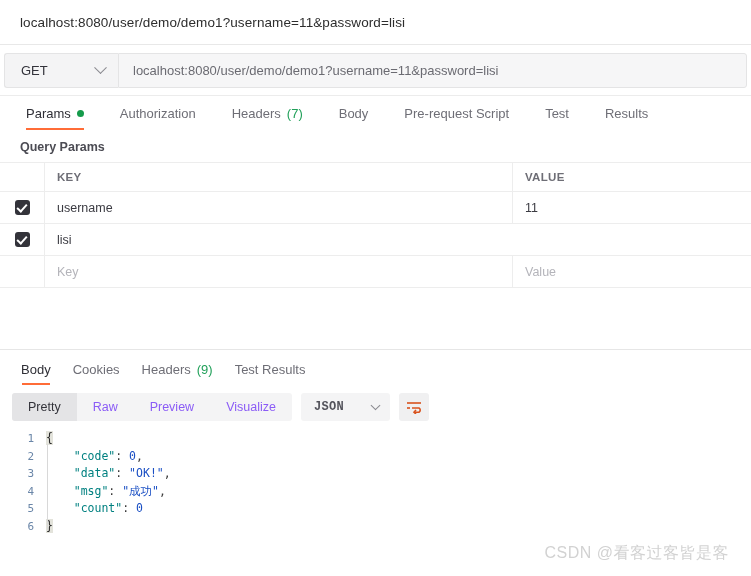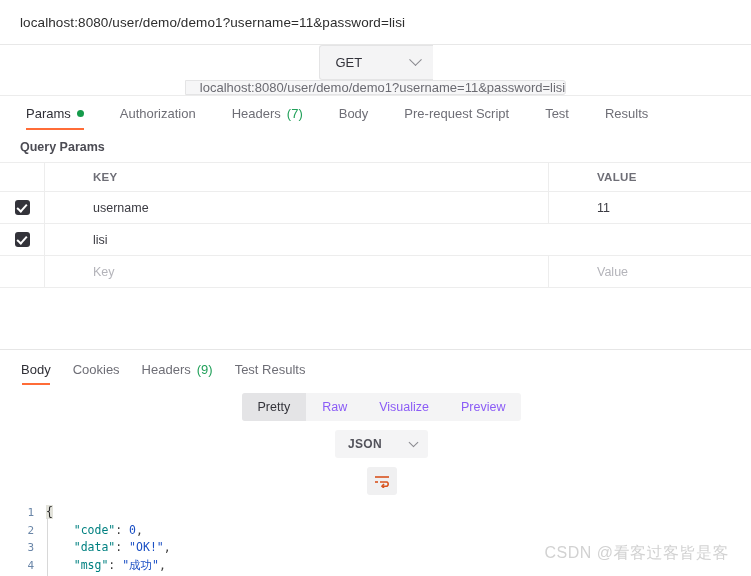--- a/index.html
+++ b/index.html
@@ -19,23 +19,22 @@
     padding-left: 20px;
   }
   .titlebar-url {
     font-size: 13.5px; color: #2d2d2d; letter-spacing: 0.1px;
   }
 
   
   .urlrow {
     height: 51px;
     display: flex; align-items: center;
-    padding: 0 12px;
+    padding: 0 4px;
     border-bottom: 1px solid #ececec;
-    flex-direction: column;
   }
   .method-select {
     width: 114px; height: 35px;
     background: #f4f4f5;
     border: 1px solid #e4e4e5;
     border-right: none;
     border-radius: 3px 0 0 3px;
     display: flex; align-items: center; justify-content: space-between;
     padding: 0 13px 0 16px;
   }
@@ -85,21 +84,20 @@
 
   
   .qp-title {
     padding: 10px 0 8px 20px;
     font-size: 12.5px; font-weight: bold; color: #4c4c54;
   }
   .ptable { width: 751px; border-top: 1px solid #ededed; }
   .prow {
     display: flex; height: 32px;
     border-bottom: 1px solid #ededed;
-    gap: 36px;
   }
   .prow.header { height: 29px; }
   .c-check {
     width: 45px; border-right: 1px solid #ededed;
     display: flex; align-items: center; justify-content: center;
   }
   .c-key {
     width: 468px; border-right: 1px solid #ededed;
     display: flex; align-items: center; padding-left: 12px;
   }
@@ -124,36 +122,37 @@
 
   
   .resp-tabs {
     height: 35px; display: flex; align-items: flex-end;
     padding-left: 0px;
   }
   .resp-tabs .rtab { padding: 0 11px 8px 11px; }
   .resp-tabs .rtab:first-child { margin-left: 10px; }
 
   .fmtbar {
-    display: flex; align-items: center;
-    padding: 8px 0 0 12px; gap: 9px; flex-direction: column;
+    display: flex; align-items: flex-end;
+    padding: 8px 0 0 12px; gap: 9px;
   }
   .seg {
     display: flex; background: #f4f4f5;
     border-radius: 3px; height: 28px; overflow: hidden;
   }
   .seg-item {
     font-size: 12.5px; color: #8b5cf6;
     padding: 0 16px; display: flex; align-items: center;
   }
   .seg-item.active { background: #e4e4e6; color: #33333a; }
   .json-sel {
     height: 28px; background: #f4f4f5; border-radius: 3px;
     display: flex; align-items: center; gap: 28px;
     padding: 0 11px 0 13px;
+    font-family: Liberation Mono, monospace;
   }
   .json-sel .lbl { font-size: 12px; color: #53535b; font-weight: bold; letter-spacing: .3px; }
   .chev-sm {
     width: 7px; height: 7px;
     border-right: 1.3px solid #8a8a90;
     border-bottom: 1.3px solid #8a8a90;
     transform: rotate(45deg) translate(-1.5px,-1.5px);
   }
   .wrapbtn {
     width: 30px; height: 28px; background: #f0f0f1; border-radius: 3px;
@@ -289,22 +288,22 @@
       </div>
       <div class="rtab">
         <span>Test Results</span>
       </div>
     </div>
 
   <div class="fmtbar">
     <div class="seg" id="view-modes">
         <div class="seg-item active">Pretty</div>
         <div class="seg-item">Raw</div>
+        <div class="seg-item">Preview</div>
         <div class="seg-item">Visualize</div>
-        <div class="seg-item">Preview</div>
       </div>
     <div class="json-sel">
       <span class="lbl">JSON</span>
       <span class="chev-sm"></span>
     </div>
     <div class="wrapbtn">
       <svg width="16" height="14" viewBox="0 0 16 14">
         <line x1="1" y1="3" x2="15" y2="3" stroke="#d9531e" stroke-width="1.6"></line>
         <line x1="1" y1="8" x2="4" y2="8" stroke="#d9531e" stroke-width="1.6"></line>
         <path d="M6 8 H13 A2.4 2.4 0 0 1 13 12.2 H8.5" fill="none" stroke="#d9531e" stroke-width="1.6"></path>

